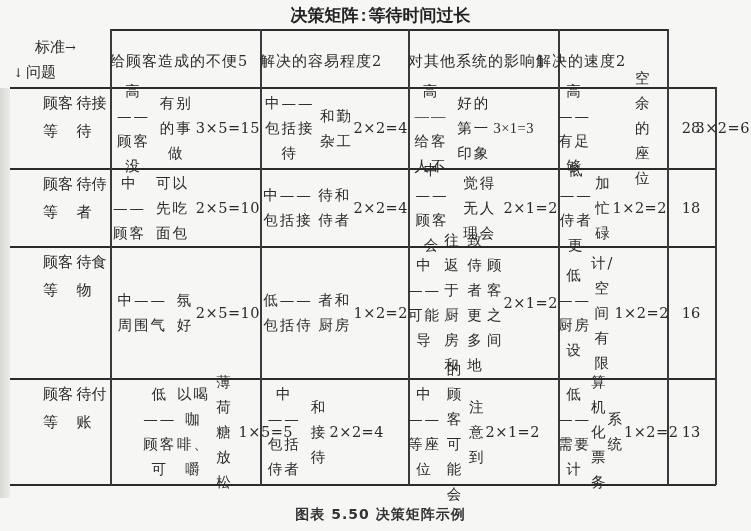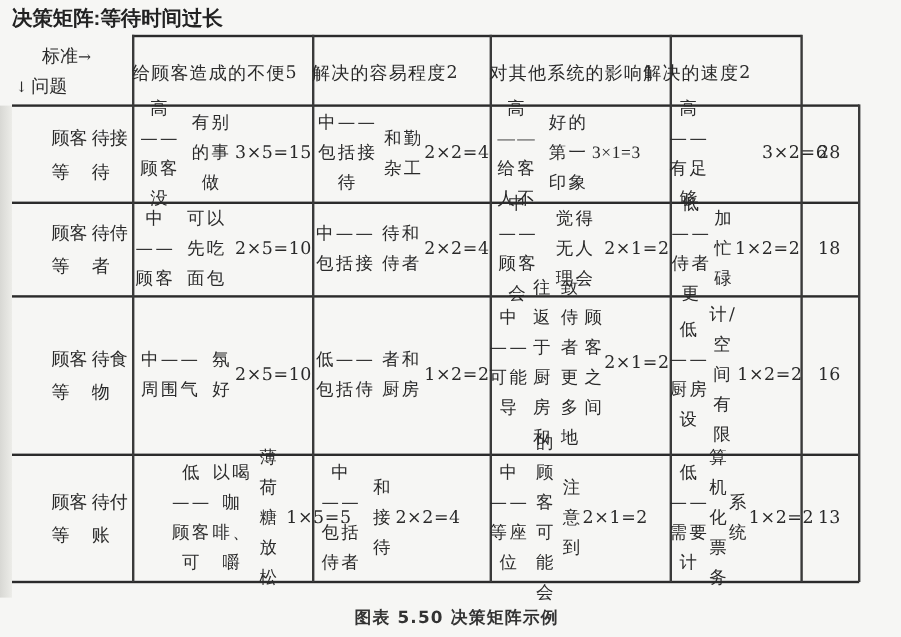--- a/index.html
+++ b/index.html
@@ -5,21 +5,22 @@
   html, body { margin: 0; padding: 0; }
   body {
     width: 751px; height: 531px; overflow: hidden;
     background: #f6f6f4;
     font-family: "DejaVu Serif", "Liberation Serif", serif;
     color: #2a2a2a;
     position: relative;
   }
   .title {
     position: absolute; left: 0; width: 751px; top: 4px;
-    font-family: Liberation Sans, sans-serif;
+    text-align: center;
+    font-family: Liberation Mono, monospace;
     font-weight: bold; font-size: 17px; color: #222;
     padding-left: 10px; box-sizing: border-box;
   }
   .caption {
     position: absolute; left: 0; width: 751px; top: 506px;
     text-align: center;
     font-family: "DejaVu Sans", "Liberation Sans", sans-serif;
     font-weight: bold; font-size: 14px; color: #333;
     padding-left: 10px; box-sizing: border-box;
     letter-spacing: 1px;
@@ -41,21 +42,21 @@
   }
   .hdr-crit .arrow { font-size: 13px; letter-spacing: -2px; }
   .hdr-prob {
     position: absolute; left: 13px; top: 63px; font-size: 15px;
   }
   .hdr-prob .darrow { font-size: 12px; margin-right: 3px; }
   .colhdr { top: 35px; height: 52px; justify-content: flex-start; padding-top: 0px; }
   .colhdr .name { font-size: 15px; letter-spacing: 1px; line-height: 24px; }
   .colhdr .wt { font-size: 14.5px; line-height: 26px; }
   .problem {
-    justify-content: center; align-items: center; padding-left: 33px;
+    justify-content: center; align-items: flex-start; padding-left: 33px;
     font-size: 15px; line-height: 28px; text-align: left;
   }
   .score { justify-content: center; font-size: 14.5px; }
   .txt { letter-spacing: 2px; }
   .calc { letter-spacing: 0.5px; }
   .spacer { flex: 1; }
 </style>
 </head>
 <body>
 
@@ -117,20 +118,21 @@
     <span class="txt">和勤杂工</span>
     <span class="calc">2×2=4</span>
   </div>
   <div class="cell" style="left:408px; width:126px; top:89px; height:79px;font-family:Liberation Serif, serif;">
     <span class="txt">高——给客人不</span>
     <span class="txt">好的第一印象</span>
     <span class="calc">3×1=3</span>
   </div>
   <div class="cell" style="left:558px; width:109px; top:89px; height:79px;gap:44px;">
     <span class="txt">高——有足够</span>
+    <span class="txt">空余的座位</span>
     <span class="calc">3×2=6</span>
   </div>
   <div class="cell score" style="left:667px; width:48px; top:89px; height:79px;">28</div>
 
   <div class="cell problem" style="left:10px; width:100px; top:170px; height:76px;">
     <span>顾客等</span>
     <span>待侍者</span>
   </div>
   <div class="cell" style="left:110px; width:150px; top:170px; height:76px;">
     <span class="txt">中——顾客</span>

